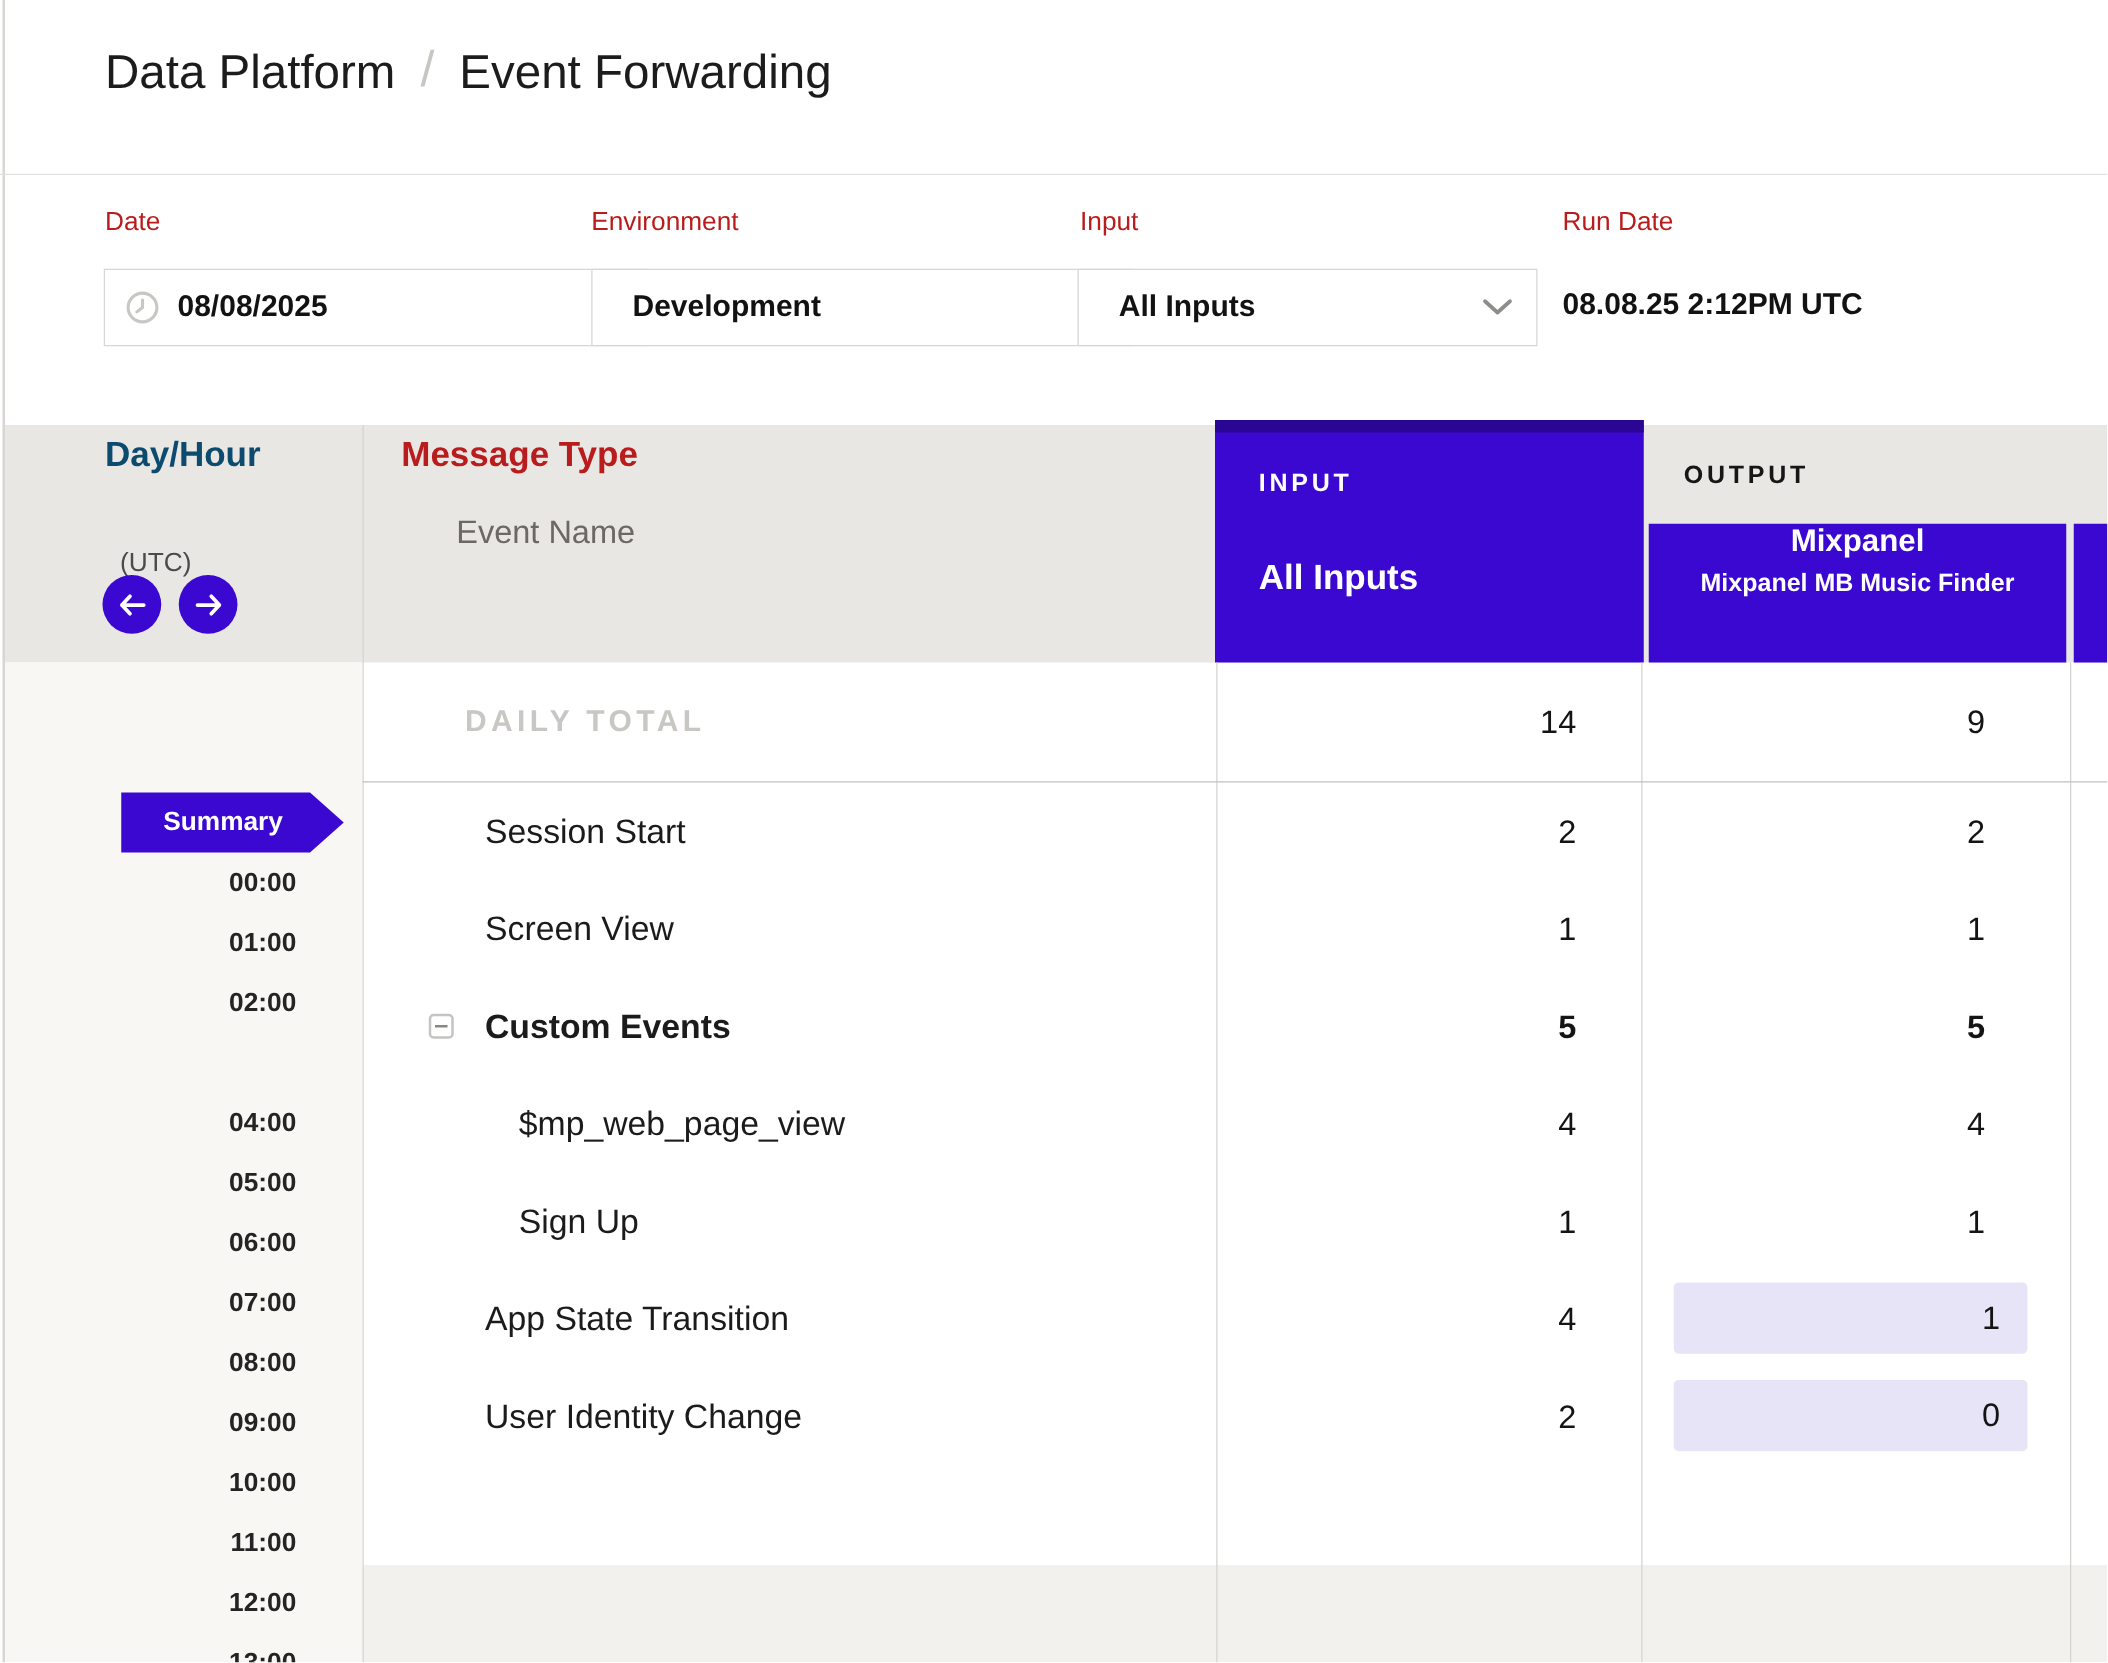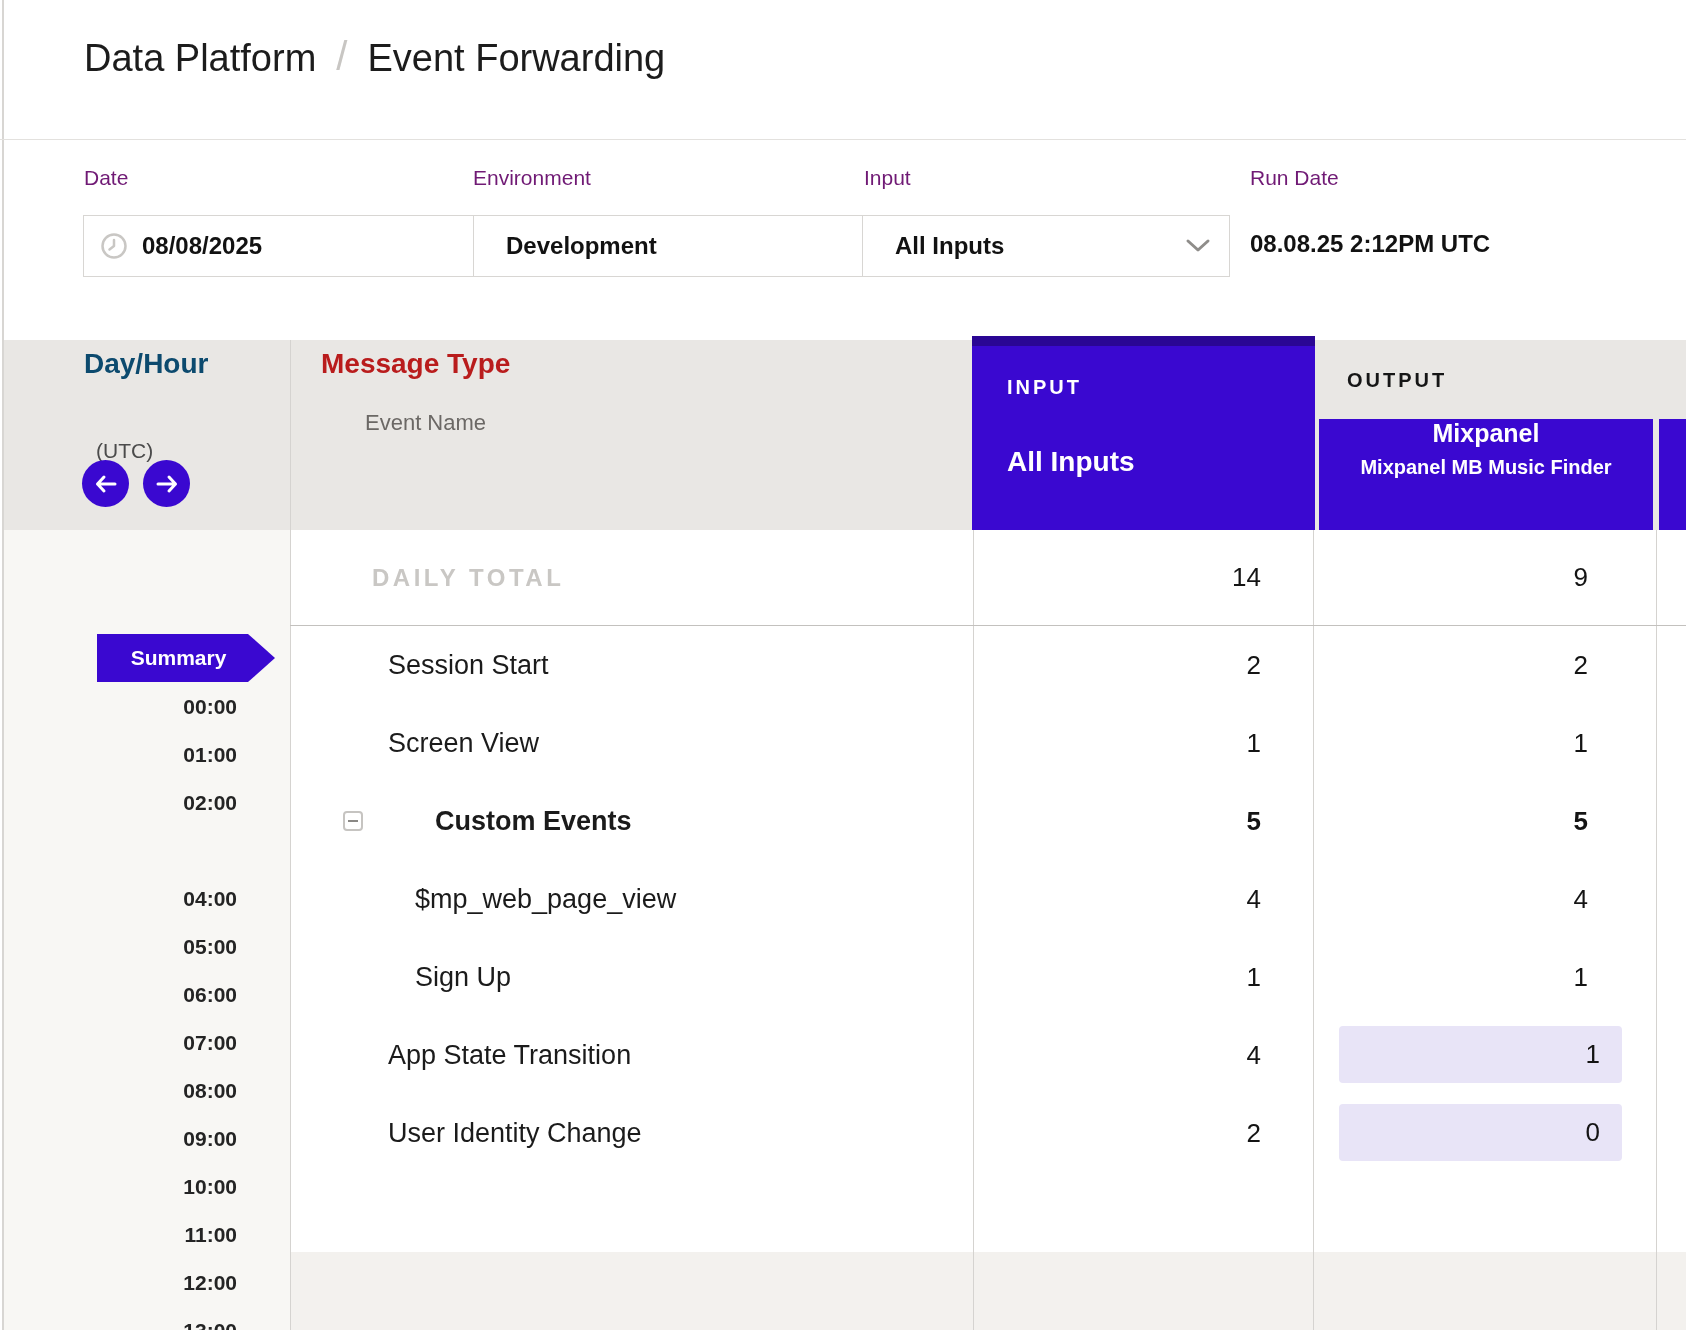--- a/index.html
+++ b/index.html
@@ -8,33 +8,33 @@
 
   
   .left-edge{position:absolute;left:2px;top:0;width:2px;height:1330px;background:#d8d6d3;}
 
   
   .breadcrumb{position:absolute;left:84px;top:36px;font-size:38px;font-weight:500;color:#1c1c1c;display:flex;align-items:center;}
   .breadcrumb .sep{color:#c8c6c3;font-weight:300;margin:0 20px;font-size:40px;transform:translateY(-2px);}
   .top-divider{position:absolute;left:0;top:139px;width:1686px;height:1px;background:#e3e1de;}
 
   
-  .flabel{position:absolute;top:166px;font-size:21px;color:#701a75;}
+  .flabel{position:absolute;top:166px;font-size:21px;color:#b91c1c;}
   .fbox{position:absolute;top:215px;height:62px;border:1px solid #d8d6d3;background:#fff;box-sizing:border-box;display:flex;align-items:center;cursor:pointer;}
   .fbox .val{font-size:24px;font-weight:700;color:#121212;}
   .fbox .chev{position:absolute;right:18px;top:50%;transform:translateY(-50%);display:flex;}
   .rundate{position:absolute;left:1250px;top:230px;font-size:24px;font-weight:700;color:#121212;}
 
   
   .thead{position:absolute;left:4px;top:340px;width:1682px;height:190px;background:#e9e7e4;}
   .dayhour-title{position:absolute;left:84px;top:348px;font-size:28px;font-weight:700;color:#0c4a6e;text-align:center;}
   .dayhour-sub{position:absolute;left:96px;top:406px;font-size:21px;color:#4b4b4b;margin-top:33px;}
   .nav-btn{position:absolute;width:47px;height:47px;border-radius:50%;background:var(--purple);display:flex;align-items:center;justify-content:center;cursor:pointer;border:none;padding:0;}
   .msgtype-title{position:absolute;left:321px;top:348px;font-size:28px;font-weight:700;color:#b91c1c;}
-  .msgtype-sub{position:absolute;left:365px;top:410px;font-size:22px;color:#6b6865;}
+  .msgtype-sub{position:absolute;left:365px;top:410px;font-size:26px;color:#6b6865;}
 
   .input-block{position:absolute;left:972px;top:336px;width:343px;height:194px;background:var(--purple);border-top:10px solid var(--purple-dark);box-sizing:border-box;cursor:pointer;}
   .input-block .lab{position:absolute;left:35px;top:30px;font-size:20px;font-weight:700;letter-spacing:3px;color:#ffffff;}
   .input-block .name{position:absolute;left:35px;top:100px;font-size:28px;font-weight:700;color:#ffffff;}
 
   .output-lab{position:absolute;left:1347px;top:369px;font-size:20px;font-weight:700;letter-spacing:3px;color:#161616;}
   .mixpanel-block{position:absolute;left:1319px;top:419px;width:334px;height:111px;background:var(--purple);text-align:center;color:#fff;cursor:pointer;}
   .mixpanel-block .name{font-size:25px;font-weight:700;margin-top:0;}
   .mixpanel-block .sub{font-size:20px;font-weight:700;margin-top:8px;}
   .next-output-block{position:absolute;left:1659px;top:419px;width:27px;height:111px;background:var(--purple);}
@@ -53,21 +53,21 @@
   
   .dtotal{position:absolute;left:290px;top:530px;width:1396px;height:96px;border-bottom:1px solid #c3c1be;box-sizing:border-box;}
   .dtotal .lab{position:absolute;left:82px;top:0;line-height:95px;font-size:24px;font-weight:700;letter-spacing:3.5px;color:#c9c7c4;}
   .dtotal .cell-in,.dtotal .cell-out{line-height:95px;}
 
   
   .erow{position:absolute;left:290px;width:1396px;height:78px;}
   .erow .name{position:absolute;top:0;line-height:78px;font-size:27px;color:#1b1b1b;}
   .erow .name.n1{left:98px;}
   .erow .name.n2{left:125px;}
-  .erow .name.bold{font-weight:700;margin-left:47px;}
+  .erow .name.bold{font-weight:700;}
   .cell-in{position:absolute;left:683px;width:288px;top:0;text-align:right;font-size:26px;line-height:78px;color:#141414;}
   .cell-out{position:absolute;left:1029px;width:269px;top:0;text-align:right;font-size:26px;line-height:78px;color:#141414;}
   .cell-bold{font-weight:700;}
   .cell-out.hl{left:1049px;width:261px;height:57px;top:10px;background:var(--hl);border-radius:4px;padding-right:22px;line-height:57px;}
 
   .collapse-box{position:absolute;left:53px;top:29px;width:20px;height:20px;border:2px solid #c6c4c1;border-radius:4px;box-sizing:border-box;background:transparent;cursor:pointer;display:flex;align-items:center;justify-content:center;padding:0;}
   .collapse-box .minus{width:10px;height:2px;background:#8a8885;}
 
   
   .summary-badge{position:absolute;left:97px;top:634px;cursor:pointer;}

